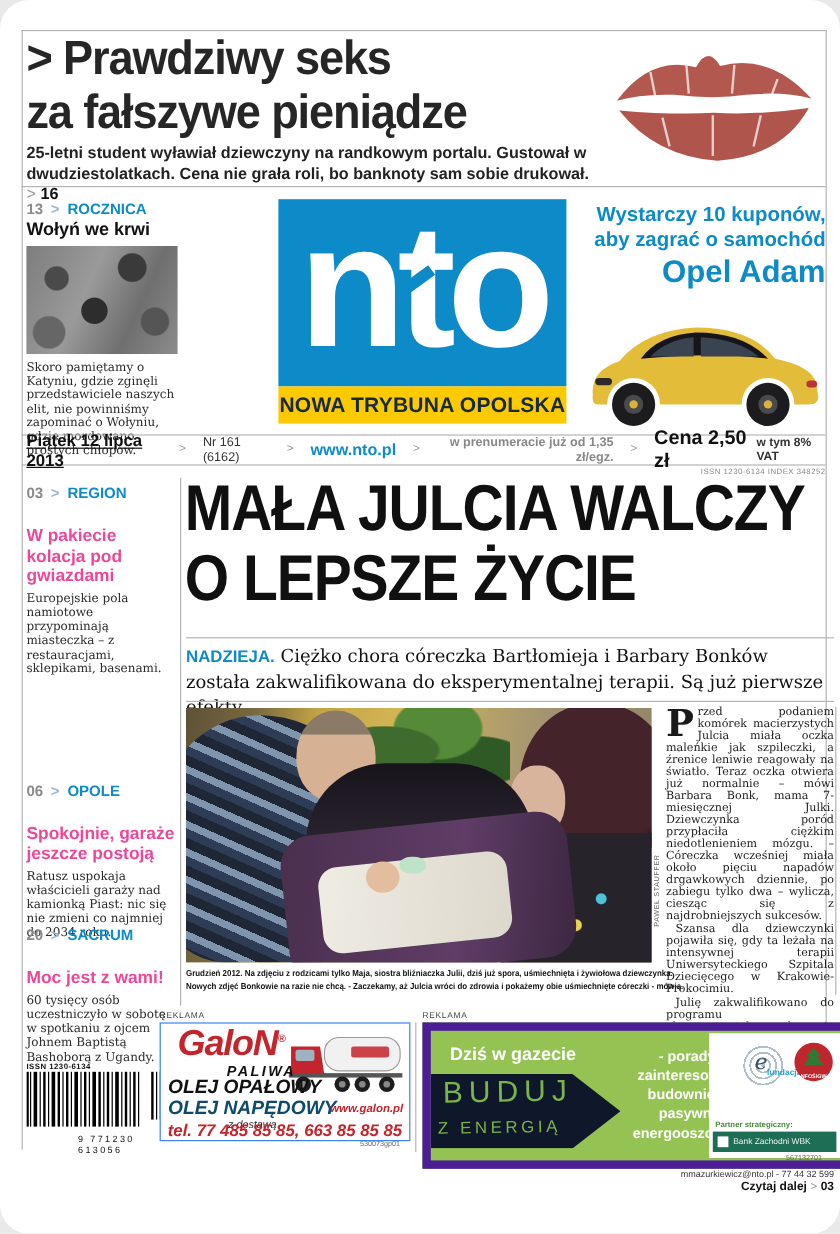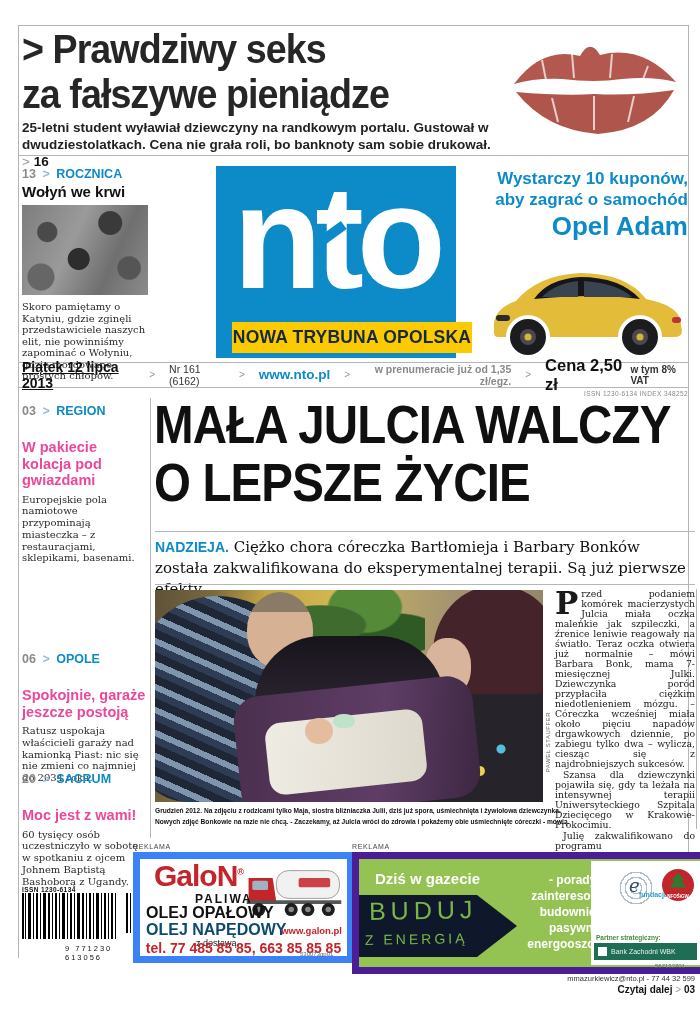--- a/index.html
+++ b/index.html
@@ -1,17 +1,17 @@
 <!DOCTYPE html>
 <html><head>
 <meta charset="utf-8">
 <style>
   html,body{margin:0;padding:0;background:#e9e9e9;}
   .page{position:relative;width:700px;height:1028px;background:#fff;margin:0 auto;
-        font-family:"Liberation Sans",sans-serif;overflow:hidden;color:#111;}
+        font-family:"Liberation Sans",sans-serif;overflow:hidden;color:#111;border-radius:24px;}
   .hr{position:absolute;height:1px;background:#b5b5b5;}
   .vr{position:absolute;width:1px;background:#b5b5b5;}
   .abs{position:absolute;}
 
   
   .top-headline{left:22px;top:27px;font-weight:bold;color:#262626;font-size:40px;line-height:45px;
                 letter-spacing:-1px;transform:scaleX(.94);transform-origin:left top;}
   .top-dek{left:22px;top:119px;width:478px;font-size:13.5px;line-height:17px;color:#222;font-weight:bold;}
   .ref-sep{color:#999;font-weight:normal;}
   .ref-pg{color:#111;font-weight:bold;}
@@ -24,21 +24,21 @@
      radial-gradient(circle at 20% 30%,#4a4a4a 0 8%,transparent 9%),
      radial-gradient(circle at 70% 20%,#3a3a3a 0 10%,transparent 11%),
      radial-gradient(circle at 45% 60%,#2d2d2d 0 12%,transparent 13%),
      radial-gradient(circle at 85% 70%,#555 0 9%,transparent 10%),
      radial-gradient(circle at 15% 80%,#666 0 10%,transparent 11%),
      linear-gradient(115deg,#7d7d7d,#9a9a9a 40%,#6f6f6f 70%,#8c8c8c);}
   .ann-body{left:22px;top:301px;width:124px;font-family:"DejaVu Serif",serif;font-size:10px;
             line-height:11.5px;color:#2a2a2a;}
 
   
-  .logo-box{left:216px;top:166px;width:240px;height:192px;background:#0d8ac8;}
+  .logo-box{left:232px;top:166px;width:240px;height:156px;background:#0d8ac8;}
   .logo-txt{position:absolute;left:0;top:-6px;width:100%;text-align:center;color:#fff;
             font-weight:bold;font-size:146px;line-height:156px;letter-spacing:-7px;}
   .logo-slash{position:absolute;left:97px;top:64px;width:34px;height:10px;background:#0d8ac8;
               transform:rotate(-36deg);}
   .tagline{left:232px;top:322px;width:240px;height:31px;background:#fcca00;color:#16293f;
            font-weight:bold;font-size:17.5px;line-height:31px;text-align:center;letter-spacing:.2px;}
 
   
   .promo{left:420px;top:168px;width:268px;text-align:right;color:#0d8ac8;font-weight:bold;}
   .promo-l{font-size:17px;line-height:21px;}
@@ -84,21 +84,21 @@
   .story-col p.ind{text-indent:8px;}
   .dropcap{float:left;font-size:31px;line-height:27px;font-weight:bold;padding:1px 3px 0 0;font-family:"DejaVu Serif",serif;}
   .byline{text-align:right;font-family:"Liberation Sans",sans-serif;margin-top:2px;}
   .by-name{font-size:9px;font-weight:bold;color:#111;}
   .by-contact{font-size:7.5px;color:#333;margin-top:1px;}
   .by-more{font-size:10px;font-weight:bold;color:#111;margin-top:1px;}
 
   
   .rek{font-size:7px;color:#444;letter-spacing:.6px;}
   .ad-id{font-size:6px;color:#666;}
-  .galon-ad{left:133px;top:852px;width:207px;height:97px;border:7px solid #3b82f6;background:#fff;}
+  .galon-ad{left:133px;top:852px;width:207px;height:97px;border:1px solid #3b82f6;background:#fff;font-style:italic;}
   .galon-brand{position:absolute;left:14px;top:0px;font-size:30px;font-weight:bold;color:#c4242b;letter-spacing:-1px;}
   .galon-reg{font-size:9px;vertical-align:super;}
   .galon-paliwa{position:absolute;left:55px;top:33px;font-size:12px;font-weight:bold;letter-spacing:2px;color:#111;}
   .galon-o1{position:absolute;left:6px;top:45px;font-size:16px;font-weight:bold;color:#111;}
   .galon-o2{position:absolute;left:6px;top:62px;font-size:16px;font-weight:bold;color:#0c4a6e;}
   .galon-dost{position:absolute;left:56px;top:79px;font-size:9px;color:#222;}
   .galon-url{position:absolute;right:5px;top:66px;font-size:9.5px;font-weight:bold;color:#c4242b;}
   .galon-tel{position:absolute;left:0;right:0;bottom:0px;text-align:center;font-size:14px;font-weight:bold;color:#c4242b;}
   .buduj-ad{left:352px;top:852px;width:345px;height:108px;background:#95c353;border:7px solid #4c1d95;}
   .bud-intro{position:absolute;left:16px;top:11px;color:#fff;font-weight:bold;font-size:15px;}

